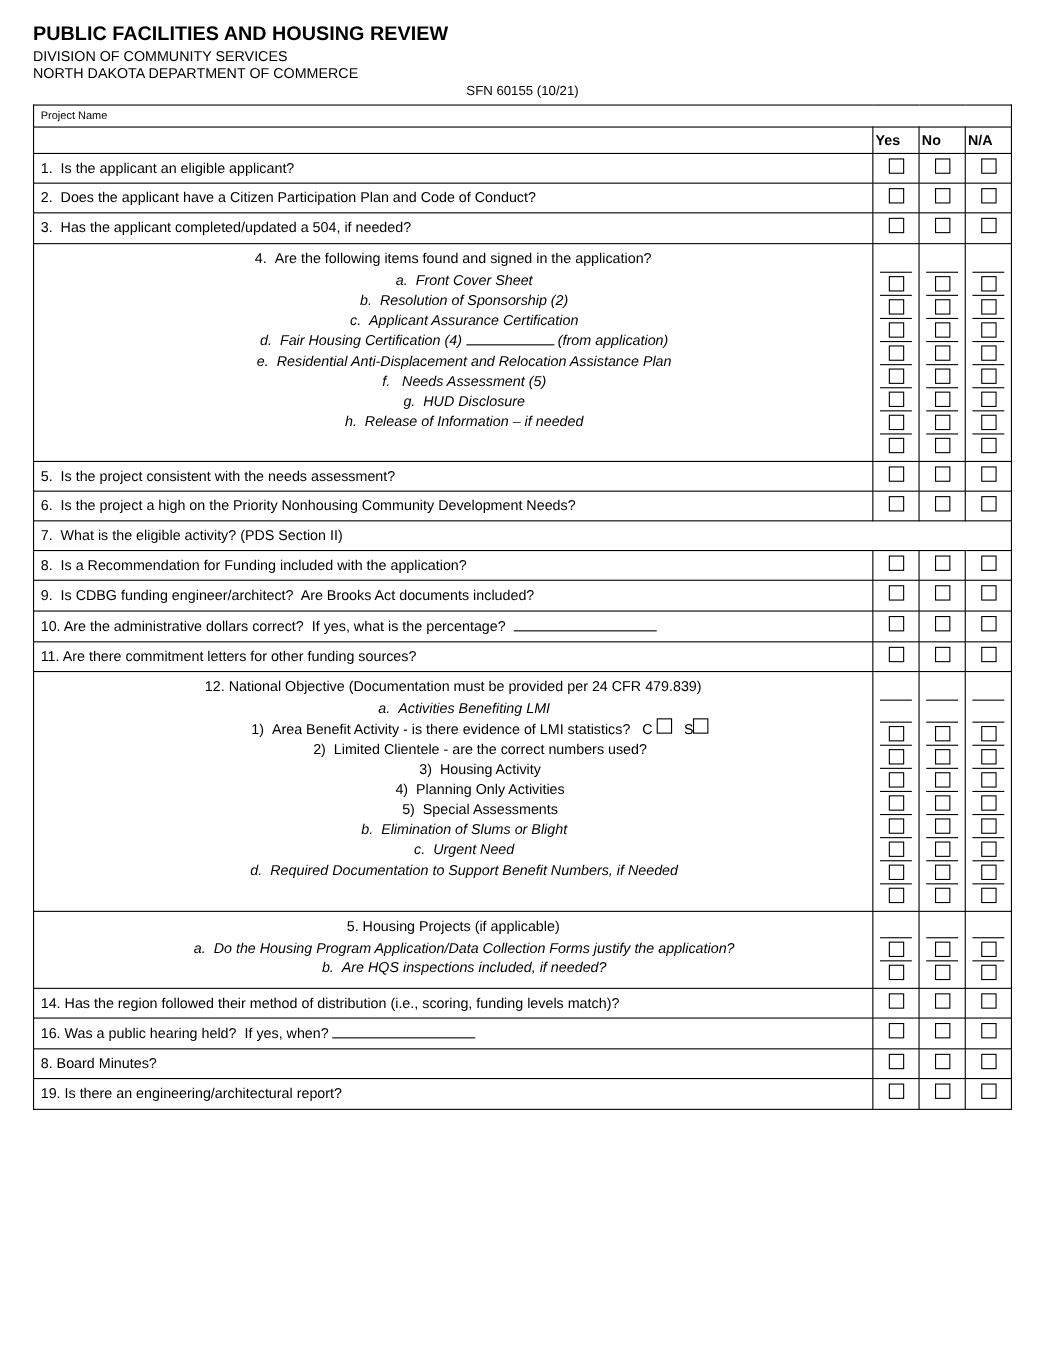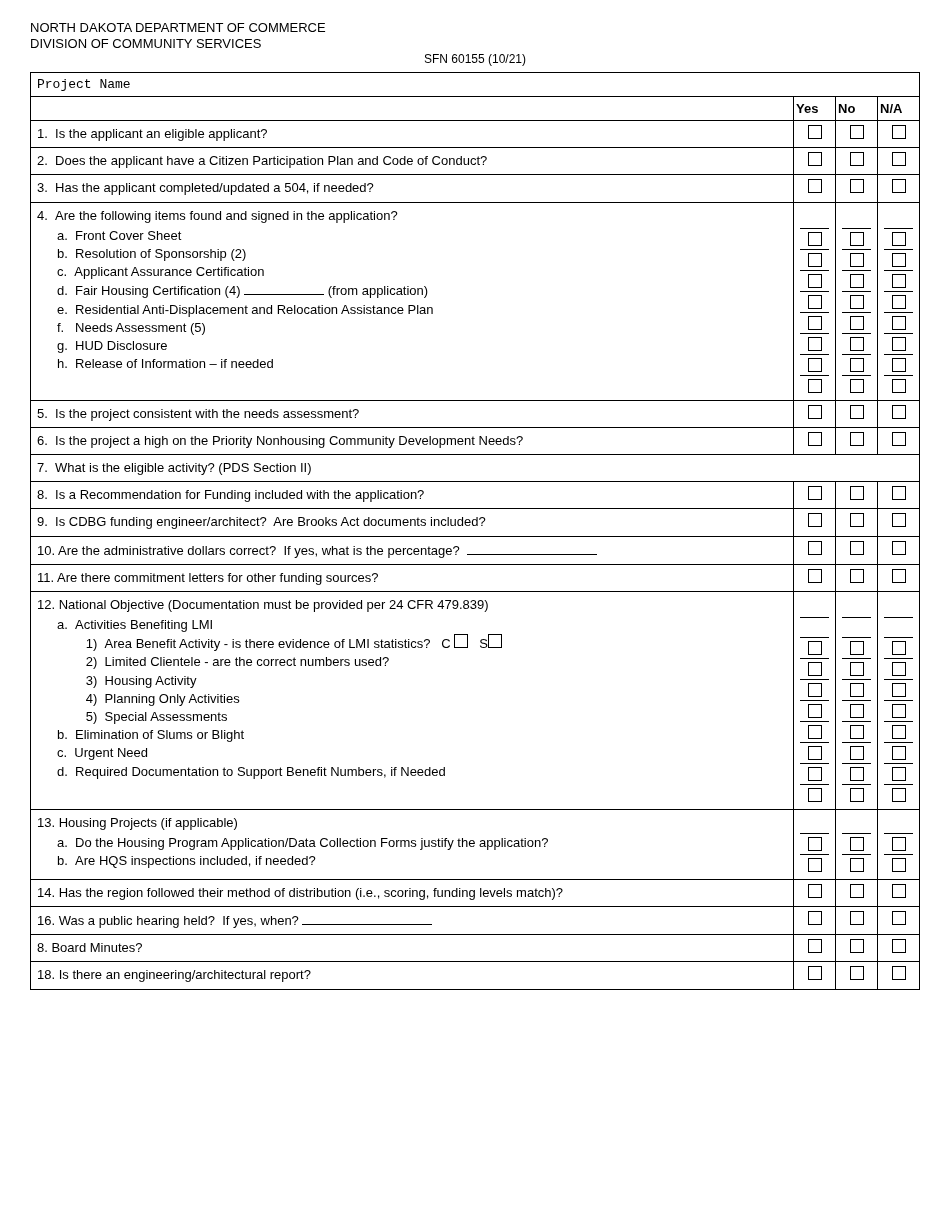--- a/index.html
+++ b/index.html
@@ -42,42 +42,42 @@
       vertical-align: middle;
     }
     .header-row th {
       text-align: left;
       font-weight: bold;
       padding: 4px 2px;
       vertical-align: middle;
     }
     .project-name-row td {
       padding: 4px 6px;
-      font-size: 13px;
-      font-family: Liberation Mono, monospace;
+      font-size: 10px;
     }
     .checkbox-cell {
       display: flex;
       justify-content: center;
       align-items: center;
       height: 100%;
     }
     .chk {
       width: 14px;
       height: 14px;
       border: 1px solid #000;
       display: inline-block;
       background: #fff;
     }
     .row-question {
       padding: 5px 6px;
       line-height: 1.4;
     }
     .sub-item {
       padding-left: 20px;
+      font-style: italic;
     }
     .sub-sub-item {
       padding-left: 38px;
     }
     .underline-blank {
       display: inline-block;
       border-bottom: 1px solid #000;
       min-width: 80px;
       height: 14px;
     }
@@ -116,28 +116,30 @@
       justify-content: center;
       align-items: center;
       padding: 3px 0;
       border-bottom: 1px solid #000;
     }
     .chk-row:last-child {
       border-bottom: none;
     }
     .tall-cell {
       vertical-align: top;
+      text-align: center;
     }
   </style>
 </head>
 <body>
 
 <div>
+  <div class="title">PUBLIC FACILITIES AND HOUSING REVIEW</div>
+  <div class="subtitle">DIVISION OF COMMUNITY SERVICES</div>
   <div class="subtitle">NORTH DAKOTA DEPARTMENT OF COMMERCE</div>
-  <div class="subtitle">DIVISION OF COMMUNITY SERVICES</div>
   <div class="sfn">SFN 60155 (10/21)</div>
 </div>
 
 <table class="main-table">
   <colgroup>
     <col style="width: calc(100% - 126px)">
     <col style="width: 42px">
     <col style="width: 42px">
     <col style="width: 42px">
   </colgroup>
@@ -532,21 +534,21 @@
             </div>
         <div class="chk-row">
               <span class="chk"></span>
             </div>
       </div>
     </td>
   </tr>
 
   <tr>
     <td class="row-question tall-cell">
-      <div>13. Housing Projects (if applicable)</div>
+      <div>5. Housing Projects (if applicable)</div>
       <div class="sub-item" style="margin-top:2px;">a.&nbsp;&nbsp;Do the Housing Program Application/Data Collection Forms justify the application?</div>
       <div class="sub-item">b.&nbsp;&nbsp;Are HQS inspections included, if needed?</div>
     </td>
     <td class="multi-checkbox-col">
       <div class="multi-checkbox-cell">
         <div class="chk-row" style="height:20px;"></div>
         <div class="chk-row">
               <span class="chk"></span>
             </div>
         <div class="chk-row">
@@ -630,21 +632,21 @@
           </div>
         </td>
     <td class="col-na">
           <div class="checkbox-cell">
             <span class="chk"></span>
           </div>
         </td>
   </tr>
 
   <tr>
-    <td class="row-question">18. Is there an engineering/architectural report?</td>
+    <td class="row-question">19. Is there an engineering/architectural report?</td>
     <td class="col-yes">
           <div class="checkbox-cell">
             <span class="chk"></span>
           </div>
         </td>
     <td class="col-no">
           <div class="checkbox-cell">
             <span class="chk"></span>
           </div>
         </td>

